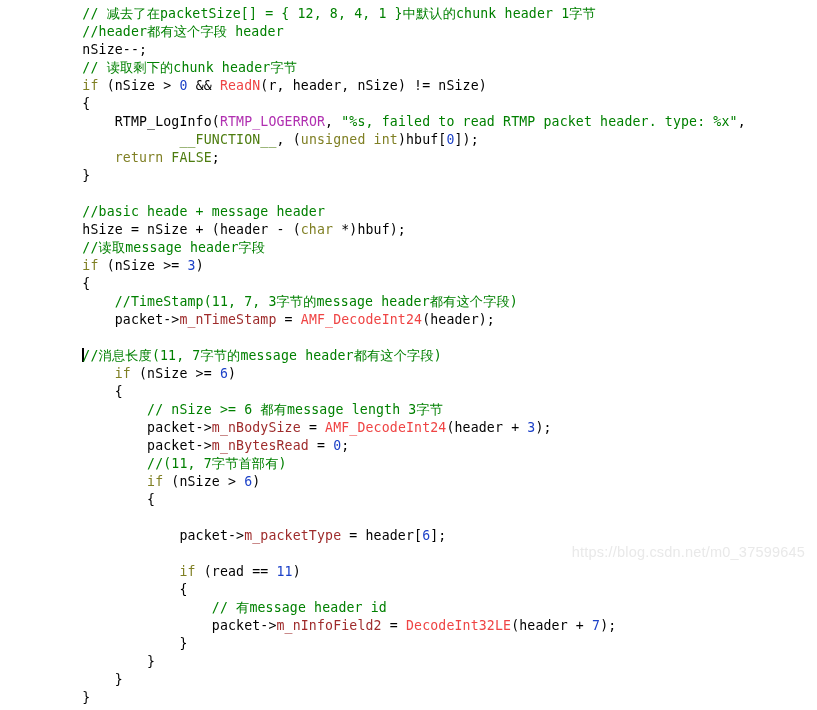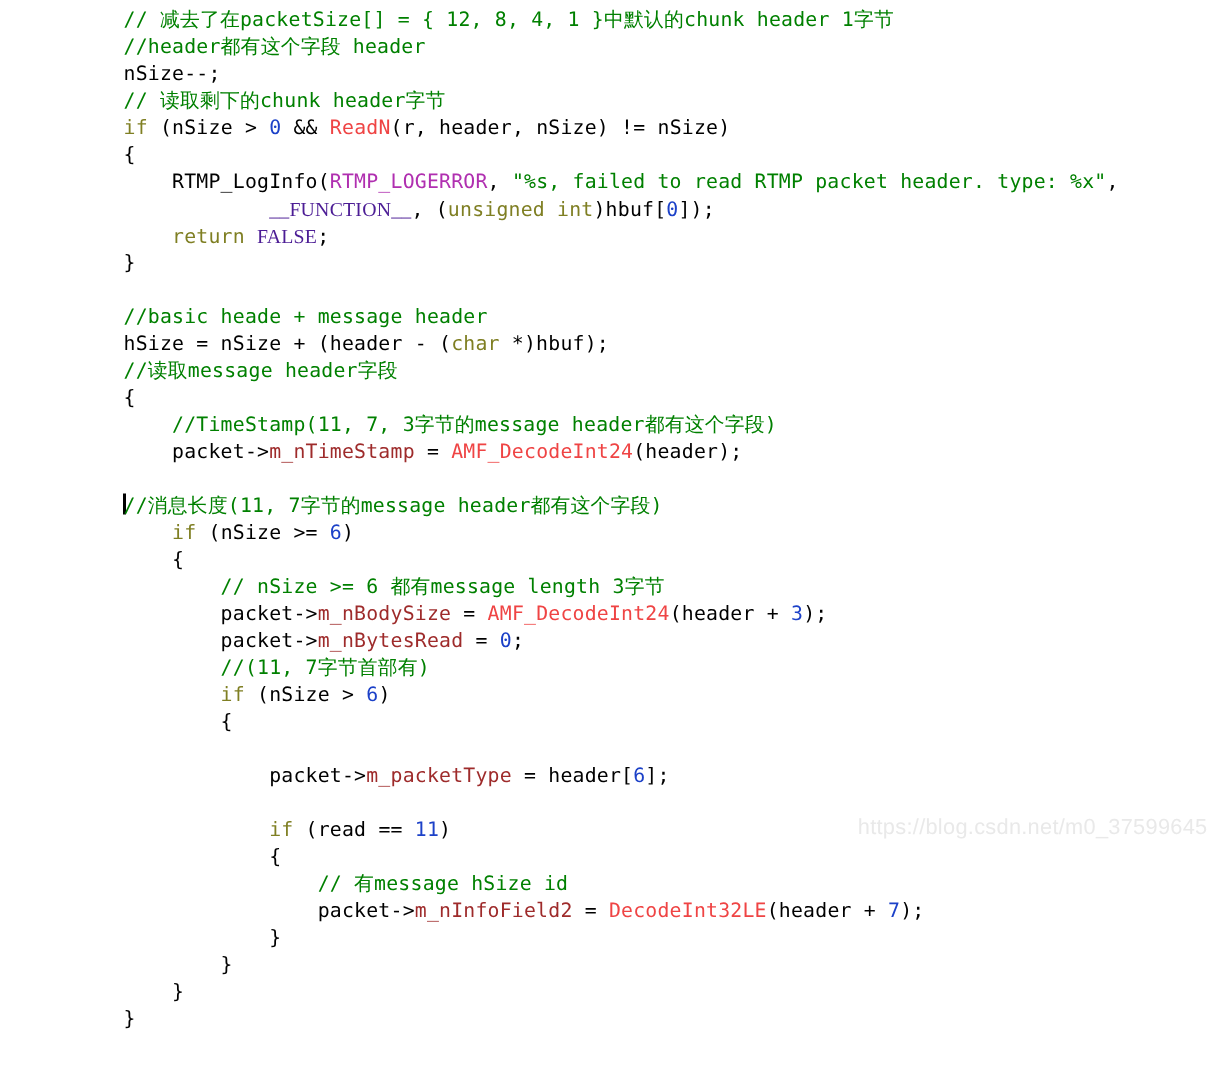--- a/index.html
+++ b/index.html
@@ -40,21 +40,21 @@
   }
 
   
   .c   { color: #008000; }            
   .k   { color: #7f7f23; }            
   .n   { color: #1c41c8; }            
   .fn  { color: #ef4444; }            
   .mem { color: #9e2b2b; }            
   .mac { color: #b02fb0; }            
   .str { color: #008000; }            
-  .cst { color: #4c1d95; font-family: Liberation Serif, serif; }            
+  .cst { color: #4d7c0f; }            
   .p   { color: #000000; }            
 
   
   .caret {
     display: inline-block;
     width: 2px;
     height: 14px;
     background: #000000;
     vertical-align: -2px;
     margin-right: -2px;
@@ -84,39 +84,40 @@
       <div class="line"><span class="p">    </span><span class="k">if</span><span class="p"> (nSize &gt; </span><span class="n">0</span><span class="p"> &amp;&amp; </span><span class="fn">ReadN</span><span class="p">(r, header, nSize) != nSize)</span></div>
       <div class="line"><span class="p">    {</span></div>
       <div class="line"><span class="p">        </span><span class="p">RTMP_LogInfo</span><span class="p">(</span><span class="mac">RTMP_LOGERROR</span><span class="p">, </span><span class="str">"%s, failed to read RTMP packet header. type: %x"</span><span class="p">,</span></div>
       <div class="line"><span class="p">                </span><span class="cst">__FUNCTION__</span><span class="p">, (</span><span class="k">unsigned int</span><span class="p">)hbuf[</span><span class="n">0</span><span class="p">]);</span></div>
       <div class="line"><span class="p">        </span><span class="k">return</span><span class="p"> </span><span class="cst">FALSE</span><span class="p">;</span></div>
       <div class="line"><span class="p">    }</span></div>
       <div class="line">&nbsp;</div>
       <div class="line"><span class="p">    </span><span class="c">//basic heade + message header</span></div>
       <div class="line"><span class="p">    hSize = nSize + (header - (</span><span class="k">char</span><span class="p"> *)hbuf);</span></div>
       <div class="line"><span class="p">    </span><span class="c">//读取message header字段</span></div>
+      <div class="line"><span class="p">    </span><span class="k">if</span><span class="p"> (nSize &gt;= </span><span class="n">3</span><span class="p">)</span></div>
       <div class="line"><span class="p">    {</span></div>
       <div class="line"><span class="p">        </span><span class="c">//TimeStamp(11, 7, 3字节的message header都有这个字段)</span></div>
       <div class="line"><span class="p">        packet-&gt;</span><span class="mem">m_nTimeStamp</span><span class="p"> = </span><span class="fn">AMF_DecodeInt24</span><span class="p">(header);</span></div>
       <div class="line">&nbsp;</div>
       <div class="line"><span class="p">    </span><span class="caret"></span><span class="c">//消息长度(11, 7字节的message header都有这个字段)</span></div>
       <div class="line"><span class="p">        </span><span class="k">if</span><span class="p"> (nSize &gt;= </span><span class="n">6</span><span class="p">)</span></div>
       <div class="line"><span class="p">        {</span></div>
       <div class="line"><span class="p">            </span><span class="c">// nSize &gt;= 6 都有message length 3字节</span></div>
       <div class="line"><span class="p">            packet-&gt;</span><span class="mem">m_nBodySize</span><span class="p"> = </span><span class="fn">AMF_DecodeInt24</span><span class="p">(header + </span><span class="n">3</span><span class="p">);</span></div>
       <div class="line"><span class="p">            packet-&gt;</span><span class="mem">m_nBytesRead</span><span class="p"> = </span><span class="n">0</span><span class="p">;</span></div>
       <div class="line"><span class="p">            </span><span class="c">//(11, 7字节首部有)</span></div>
       <div class="line"><span class="p">            </span><span class="k">if</span><span class="p"> (nSize &gt; </span><span class="n">6</span><span class="p">)</span></div>
       <div class="line"><span class="p">            {</span></div>
       <div class="line"><span class="p">                </span></div>
       <div class="line"><span class="p">                packet-&gt;</span><span class="mem">m_packetType</span><span class="p"> = header[</span><span class="n">6</span><span class="p">];</span></div>
       <div class="line">&nbsp;</div>
       <div class="line"><span class="p">                </span><span class="k">if</span><span class="p"> (read == </span><span class="n">11</span><span class="p">)</span></div>
       <div class="line"><span class="p">                {</span></div>
-      <div class="line"><span class="p">                    </span><span class="c">// 有message hSize id</span></div>
+      <div class="line"><span class="p">                    </span><span class="c">// 有message header id</span></div>
       <div class="line"><span class="p">                    packet-&gt;</span><span class="mem">m_nInfoField2</span><span class="p"> = </span><span class="fn">DecodeInt32LE</span><span class="p">(header + </span><span class="n">7</span><span class="p">);</span></div>
       <div class="line"><span class="p">                }</span></div>
       <div class="line"><span class="p">            }</span></div>
       <div class="line"><span class="p">        }</span></div>
       <div class="line"><span class="p">    }</span></div>
     </div>
   <div id="watermark">https://blog.csdn.net/m0_37599645</div>
 </div>
 
 </body></html>

